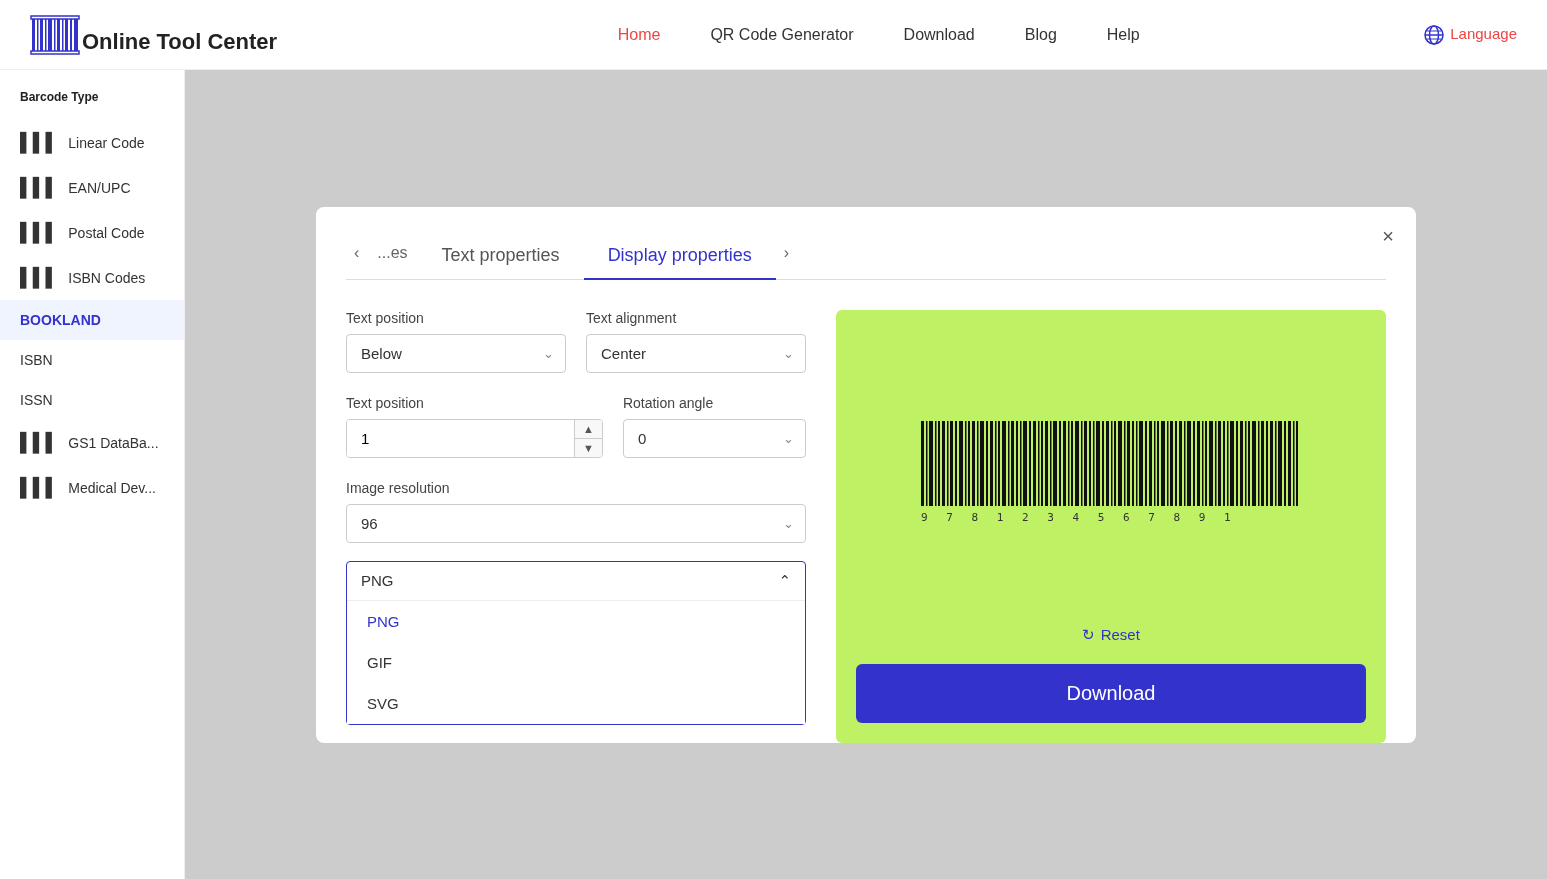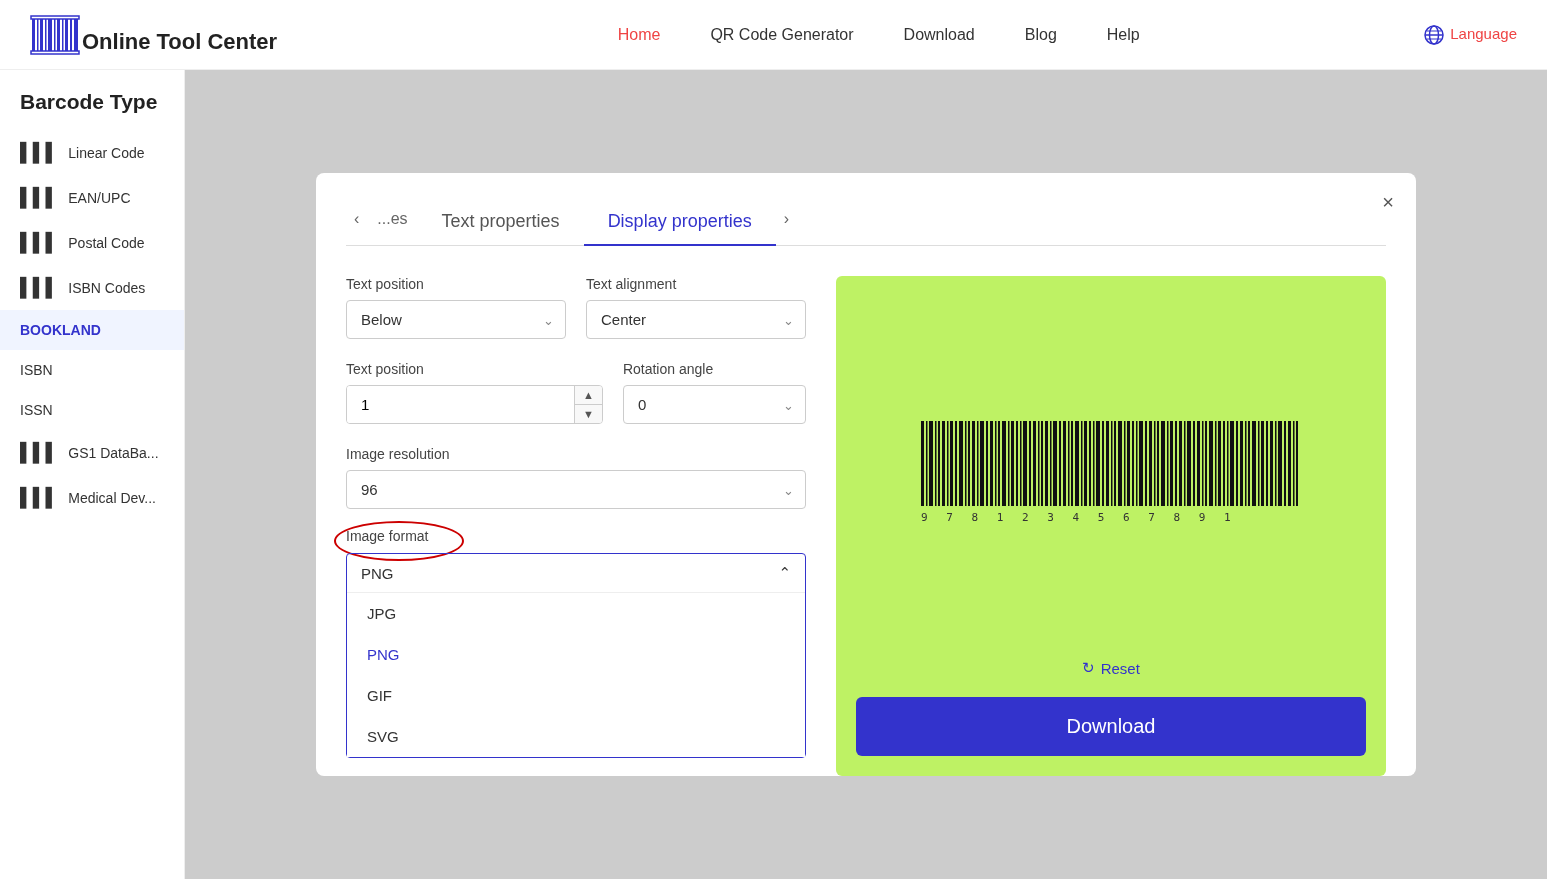--- a/index.html
+++ b/index.html
@@ -66,21 +66,21 @@
       position: absolute;
       left: 0;
       top: 70px;
       width: 185px;
       height: calc(879px - 70px);
       background: white;
       padding: 20px 0;
       border-right: 1px solid #eee;
     }
     .sidebar-title {
-      font-size: 21px;
+      font-size: 12px;
       font-weight: bold;
       color: #222;
       padding: 0 20px 16px;
     }
     .sidebar-item {
       display: flex;
       align-items: center;
       gap: 10px;
       padding: 12px 20px;
       cursor: pointer;
@@ -512,32 +512,27 @@
                 <option>72</option>
                 <option selected="">96</option>
                 <option>150</option>
                 <option>300</option>
               </select>
               <span class="chevron">⌄</span>
             </div>
           </div>
 
           <div class="full-width-group">
-            <div class="image-format-label-row">
-              <span class="image-format-label">Image format</span>
-              <div class="circle-annotation"></div>
-            </div>
 
             <div class="format-dropdown-open">
               <div class="format-dropdown-header">
                 <span>PNG</span>
                 <span>⌃</span>
               </div>
               <div class="format-dropdown-options">
-                <div class="format-option">JPG</div>
                 <div class="format-option selected">PNG</div>
                 <div class="format-option">GIF</div>
                 <div class="format-option">SVG</div>
               </div>
             </div>
           </div>
         </div>
 
         <div class="right-panel">
           <div class="barcode-area">

